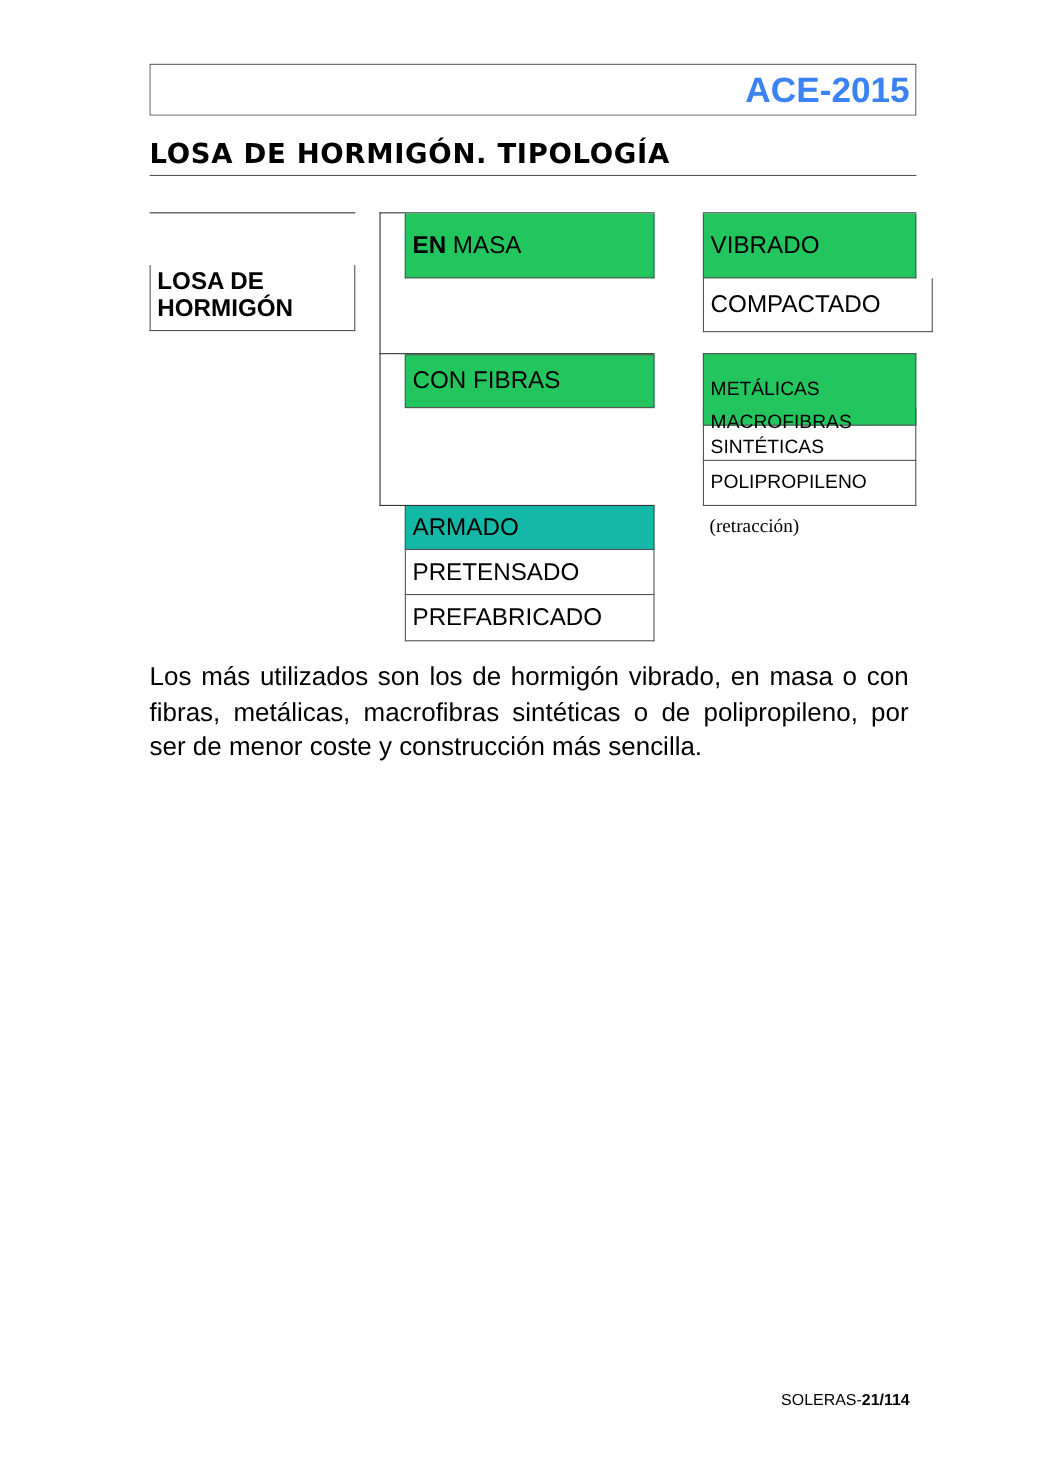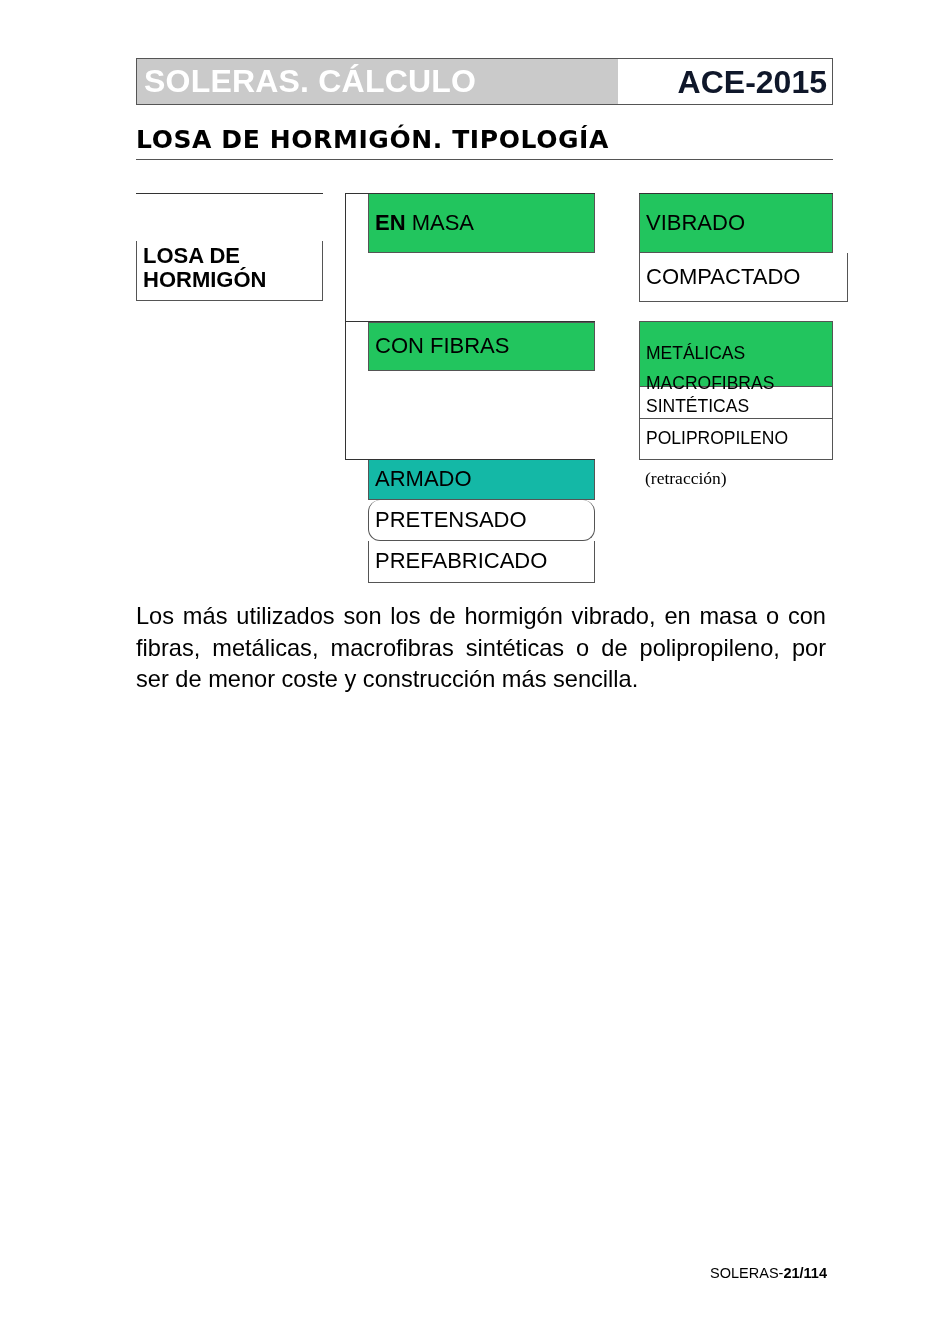--- a/index.html
+++ b/index.html
@@ -6,21 +6,21 @@
     body {
       width: 950px; height: 1343px; position: relative; overflow: hidden;
       font-family: "Liberation Sans", sans-serif; color: #000;
     }
     .abs { position: absolute; box-sizing: border-box; }
 
     
     .hdr { left: 136px; top: 58px; width: 697px; height: 47px; border: 1px solid #555; display: flex; }
     .hdr-left { width: 481px; height: 100%; background: #cacaca; color: #fff;
       font-size: 32px; font-weight: bold; line-height: 45px; padding-left: 7px; box-sizing: border-box; letter-spacing: 0.2px; }
-    .hdr-right { flex: 1; height: 100%; background: #fff; color: #0f172a; text-align: right;
+    .hdr-right { flex: 1; height: 100%; background: #fff; color: #3b82f6; text-align: right;
       font-size: 32px; font-weight: bold; line-height: 47px; padding-right: 5px; box-sizing: border-box; }
 
     
     .sec-title { left: 136px; top: 122px; width: 697px; height: 38px; border-bottom: 1px solid #555;
       font-family: "DejaVu Sans", sans-serif; font-weight: bold; font-size: 25px; line-height: 36px; letter-spacing: 0.6px; }
 
     
     .hline { height: 0; border-top: 1px solid #333; }
     .vline { width: 0; border-left: 1px solid #333; }
 
@@ -34,21 +34,20 @@
 
     .para { left: 136px; top: 601px; width: 690px; font-size: 23.6px; line-height: 31.5px; text-align: justify; }
 
     .footer { left: 620px; top: 1265px; width: 207px; text-align: right; font-size: 14.5px; }
     .footer b { font-weight: bold; }
   </style>
 </head>
 <body>
 
 <div class="abs hdr">
-  <div class="hdr-left">SOLERAS.  CÁLCULO</div>
   <div class="hdr-right">ACE-2015</div>
 </div>
 
 <div class="abs sec-title">LOSA DE HORMIGÓN. TIPOLOGÍA</div>
 
 <div>
 
   <div class="abs hline" style="left:136px; top:193px; width:187px;"></div>
   <div class="abs hline" style="left:345px; top:193px; width:250px;"></div>
   <div class="abs hline" style="left:639px; top:193px; width:194px;"></div>
@@ -87,21 +86,21 @@
     </span>
   </div>
   <div class="abs box small" style="left:639px; top:419px; width:194px; height:41px;">
     <span>POLIPROPILENO</span>
   </div>
   <div class="abs note" style="left:645px; top:468px;font-family:Liberation Serif, serif;">(retracción)</div>
 
   <div class="abs box lgray" style="left:368px; top:460px; width:227px; height:40px;">
     <span>ARMADO</span>
   </div>
-  <div class="abs box" style="left:368px; top:500px; width:227px; height:41px;border-radius:12px;">
+  <div class="abs box" style="left:368px; top:500px; width:227px; height:41px;">
     <span>PRETENSADO</span>
   </div>
   <div class="abs box" style="left:368px; top:541px; width:227px; height:42px;">
     <span>PREFABRICADO</span>
   </div>
 </div>
 
 <div class="abs para">Los más utilizados son los de hormigón vibrado, en masa o con fibras, metálicas, macrofibras sintéticas o de polipropileno, por ser de menor coste y construcción más sencilla.</div>
 
 <div class="abs footer">

